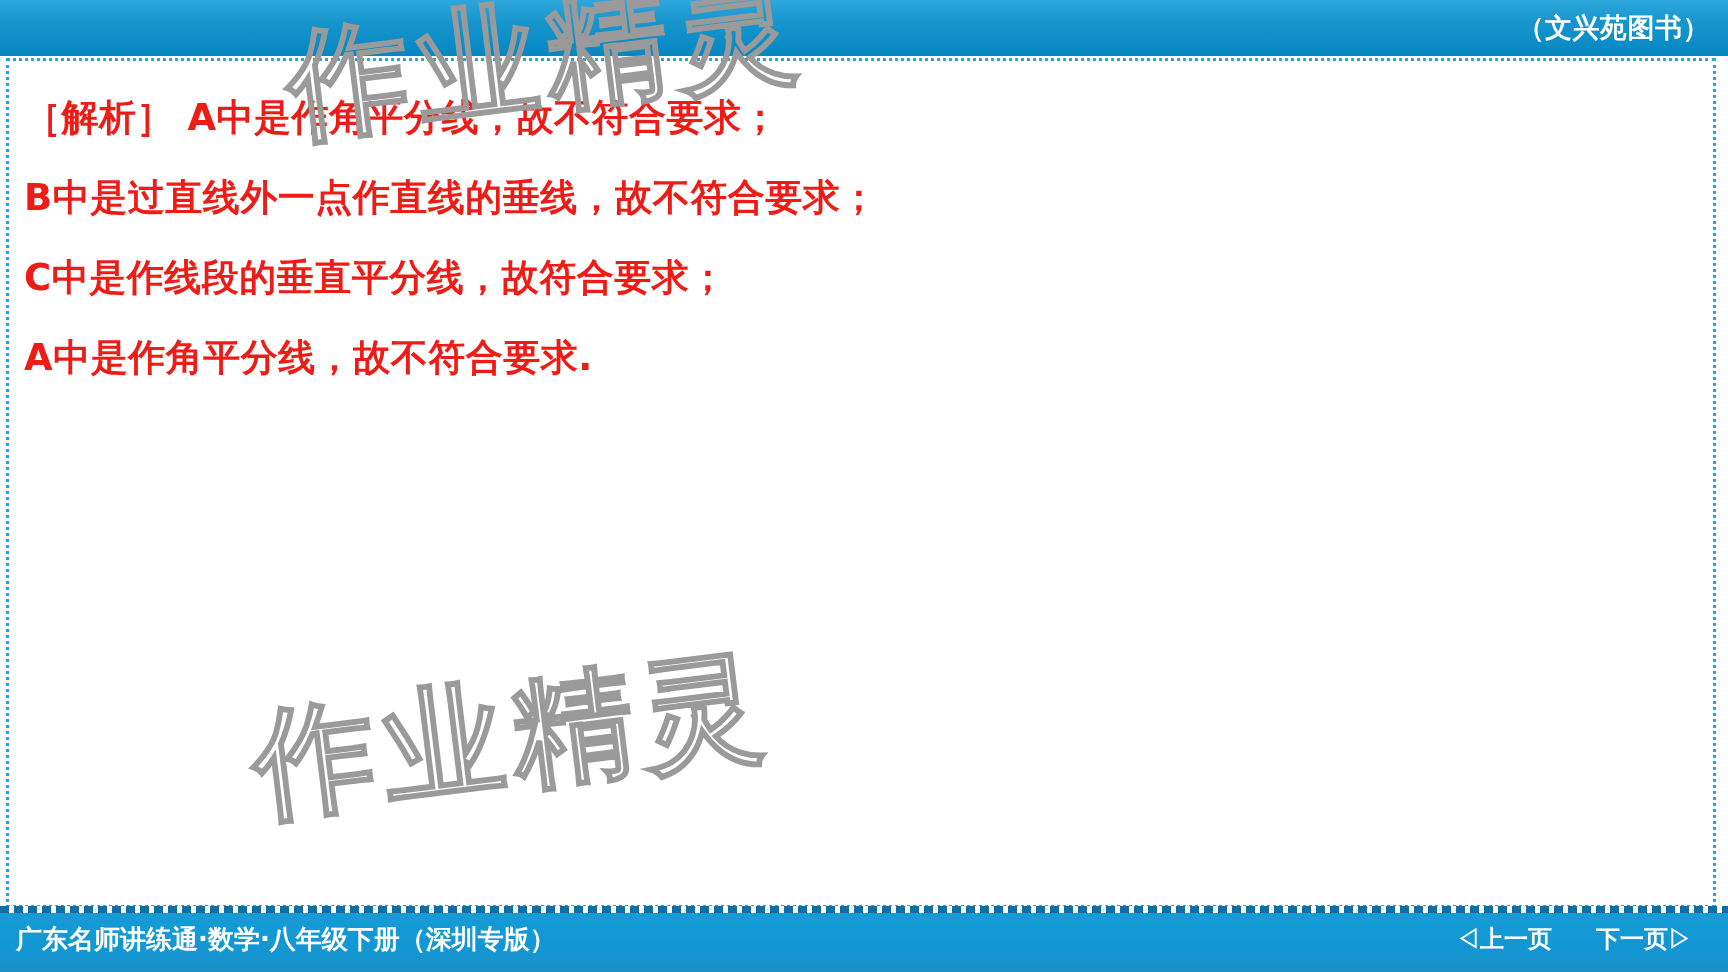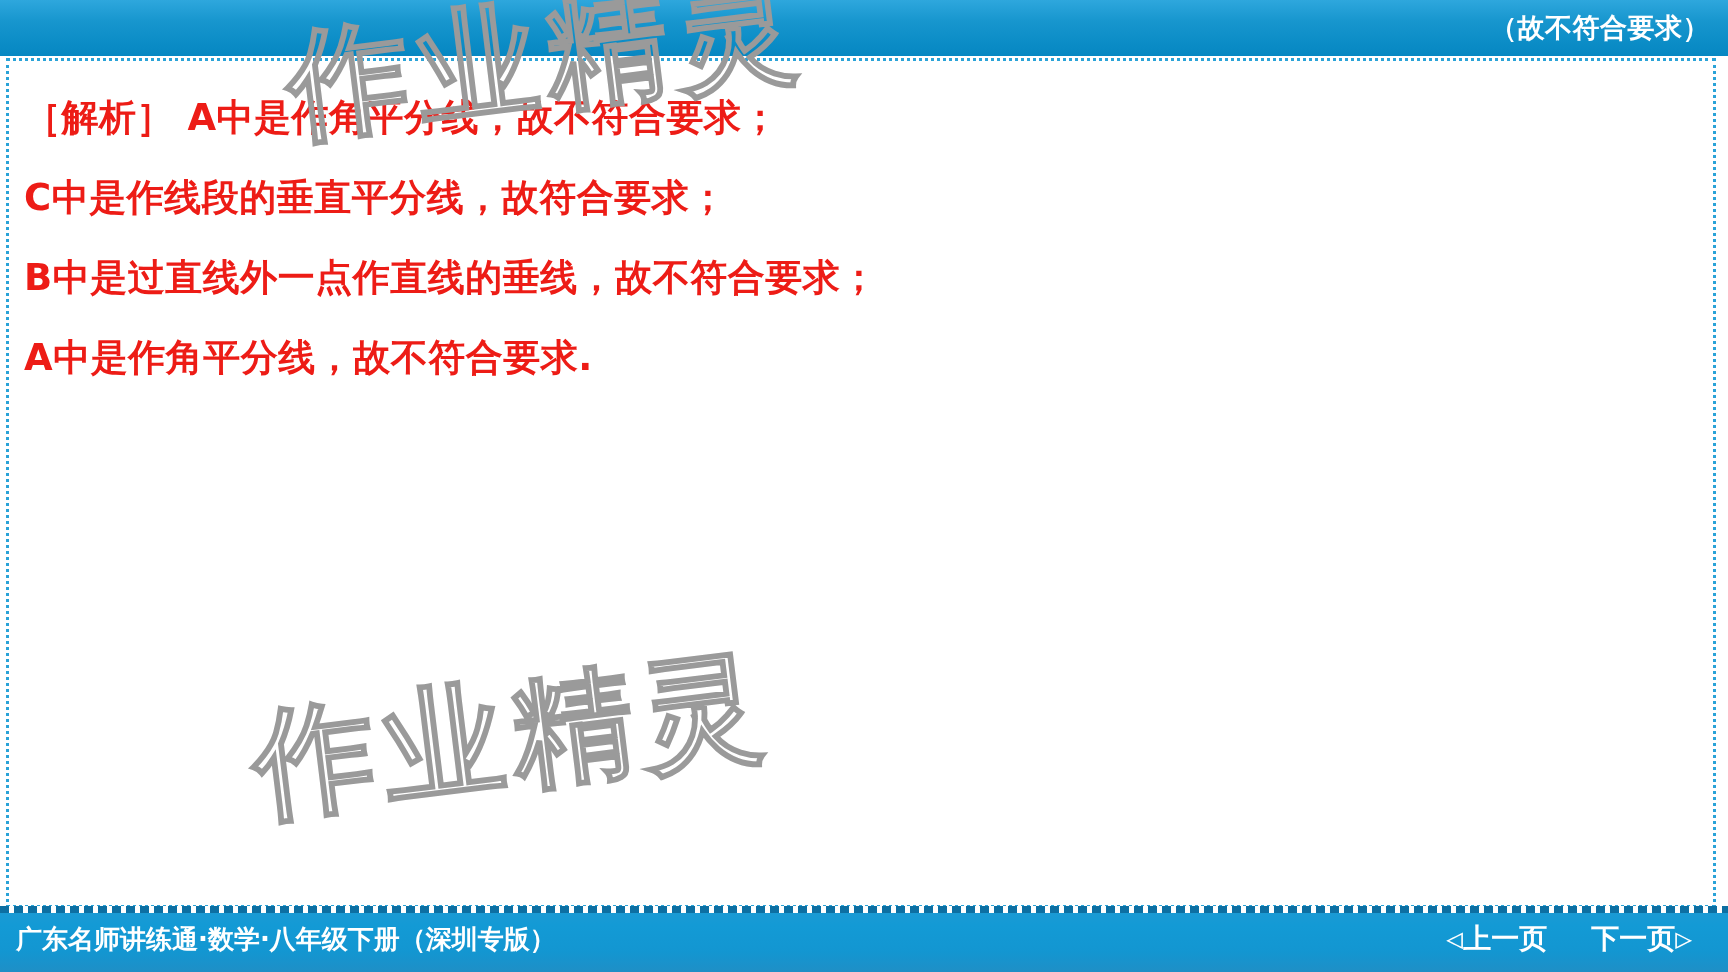--- a/index.html
+++ b/index.html
@@ -135,45 +135,45 @@
     position: absolute;
     right: 36px;
     top: 50%;
     transform: translateY(-50%);
     display: flex;
     align-items: center;
     gap: 44px;
   }
   .nav-btn {
     color: #ffffff;
-    font-size: 28px;
+    font-size: 24px;
     font-weight: bold;
     white-space: nowrap;
     cursor: pointer;
-    font-family: Liberation Mono, monospace;
+    font-family: Liberation Sans, sans-serif;
     background: none;
     border: none;
     padding: 0;
   }
 </style>
 </head>
 <body>
 
 <div id="page">
 
   <div class="header-bar">
-    <div class="header-title">（故不符合要求）</div>
+    <div class="header-title">（文兴苑图书）</div>
   </div>
 
   <div class="content-frame"></div>
 
   <div class="explanation">
     <div class="exp-line">［解析］ A中是作角平分线，故不符合要求；</div>
+    <div class="exp-line">B中是过直线外一点作直线的垂线，故不符合要求；</div>
     <div class="exp-line">C中是作线段的垂直平分线，故符合要求；</div>
-    <div class="exp-line">B中是过直线外一点作直线的垂线，故不符合要求；</div>
     <div class="exp-line">A中是作角平分线，故不符合要求.</div>
   </div>
 
   <div class="watermark watermark-top">作业精灵</div>
   <div class="watermark watermark-bottom">作业精灵</div>
 
   <div class="footer-bar">
     <div class="footer-dash"></div>
     <div class="footer-title">广东名师讲练通·数学·八年级下册（深圳专版）</div>
     <div class="footer-nav">

